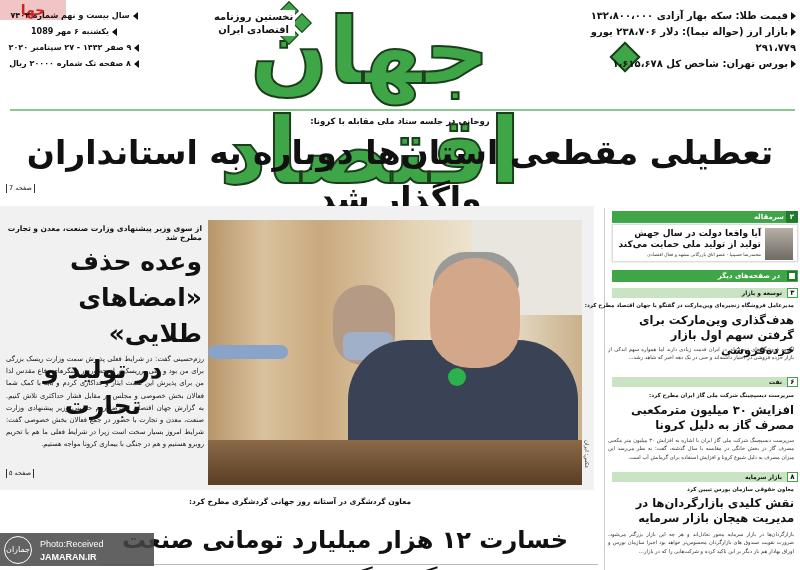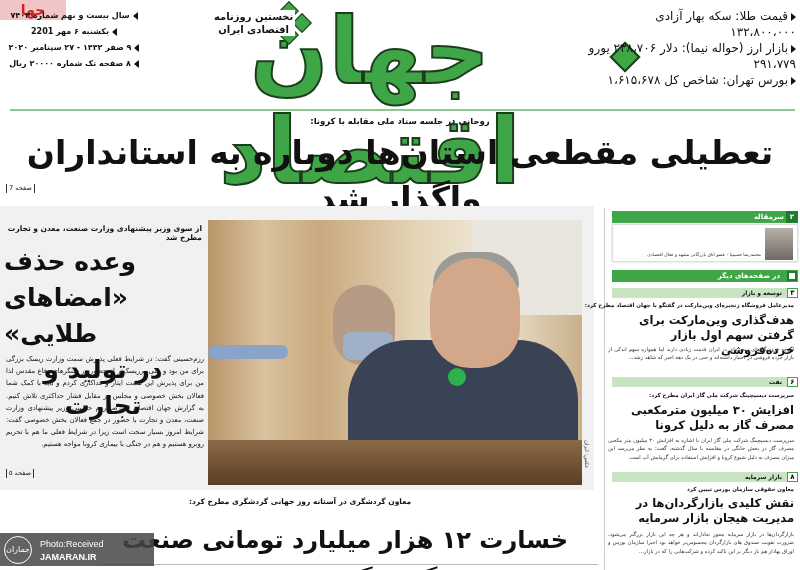--- a/index.html
+++ b/index.html
@@ -4,21 +4,21 @@
 <style>
   *{box-sizing:border-box;margin:0;padding:0}
   html,body{width:800px;height:570px;overflow:hidden;background:#fff}
   body{font-family:"DejaVu Sans",sans-serif;color:#111;position:relative}
   .rtl{direction:rtl;text-align:right}
   
   .mast{position:absolute;left:0;top:0;width:800px;height:112px}
   .left-info{position:absolute;left:4px;top:8px;width:140px;font-size:8px;line-height:16px;font-weight:bold;direction:rtl;text-align:center}
   .left-info div{white-space:nowrap}
   .left-info .tri{display:inline-block;width:0;height:0;border-top:4px solid transparent;border-bottom:4px solid transparent;border-right:5px solid #111;margin-left:3px;vertical-align:middle}
-  .right-info{position:absolute;right:4px;top:8px;width:210px;font-size:12px;line-height:16px;font-weight:normal}
+  .right-info{position:absolute;right:4px;top:8px;width:210px;font-size:10px;line-height:16px;font-weight:bold}
   .right-info .tri{display:inline-block;width:0;height:0;border-top:4px solid transparent;border-bottom:4px solid transparent;border-left:5px solid #111;margin-left:3px;vertical-align:middle}
   .logo-wrap{position:absolute;left:150px;top:0;width:440px;height:104px}
   .logo{position:absolute;left:0;top:2px;width:440px;height:100px;font-family:"DejaVu Sans",sans-serif;font-weight:bold;font-size:92px;line-height:100px;color:#3fa648;-webkit-text-stroke:2px #1c3d1c;text-align:center;direction:rtl;letter-spacing:-4px}
   .tagline{position:absolute;left:62px;top:10px;font-size:10px;font-weight:bold;line-height:13px;text-align:center;direction:rtl;background:#fff;padding:0 2px}
   .diamonds{position:absolute;left:115px;top:4px;width:48px;height:40px}
   .dm{position:absolute;width:14px;height:14px;background:#3fa648;border:1.5px solid #1c3d1c;transform:rotate(45deg)}
   .jeem-diamond{position:absolute;left:614px;top:46px;width:22px;height:22px;background:#3fa648;border:2px solid #1c3d1c;transform:rotate(45deg)}
   .watermark-top{position:absolute;left:0;top:0;width:66px;height:20px;background:rgba(230,150,150,.55);color:#c22;font-size:14px;font-weight:bold;text-align:center;line-height:20px}
   .mast-rule{position:absolute;left:10px;top:109px;width:785px;height:2px;background:#8bc98f}
   
@@ -63,21 +63,21 @@
   .r-title{position:absolute;font-size:11.5px;font-weight:bold;line-height:15px}
   .r-body{position:absolute;font-size:5.2px;line-height:8.3px;color:#333;text-align:justify}
 </style>
 </head>
 <body>
 
 <div class="mast">
   <div class="watermark-top">جها</div>
   <div class="left-info">
     <div><span class="tri"></span><span>سال بیست و نهم شماره ۷۴۰۲</span></div>
-    <div><span class="tri"></span><span>یکشنبه ۶ مهر 2201</span></div>
+    <div><span class="tri"></span><span>یکشنبه ۶ مهر 1089</span></div>
     <div><span class="tri"></span><span>۹ صفر ۱۴۴۲ - ۲۷ سپتامبر ۲۰۲۰</span></div>
     <div><span class="tri"></span><span>۸ صفحه تک شماره ۲۰۰۰۰ ریال</span></div>
   </div>
 
   <div class="logo-wrap">
     <div class="logo">جهان اقتصاد</div>
     <div class="diamonds">
       <div class="dm" style="left:17px;top:0"></div>
       <div class="dm" style="left:4px;top:12px"></div>
       <div class="dm" style="left:30px;top:12px"></div>
@@ -98,22 +98,22 @@
   <div class="mast-rule"></div>
 </div>
 
 <div class="kicker">روحانی در جلسه ستاد ملی مقابله با کرونا:</div>
 <div class="headline">تعطیلی مقطعی استان‌ها دوباره به استانداران واگذار شد</div>
 <div class="pageref" style="left:6px;top:184px">صفحه 7</div>
 
 <div class="panel"></div>
 <div class="l-kicker rtl">از سوی وزیر پیشنهادی وزارت صنعت، معدن و تجارت مطرح شد</div>
 <div class="l-title rtl">
-  <div style="text-align:left">وعده حذف</div>
-  <div style="text-align:left">«امضاهای طلایی»</div>
+  <div style="text-align:right">وعده حذف</div>
+  <div style="text-align:right">«امضاهای طلایی»</div>
   <div style="text-align:center">در تولید و تجارت</div>
 </div>
 <div class="l-body rtl">رزم‌حسینی گفت: در شرایط فعلی پذیرش سمت وزارت ریسک بزرگی برای من بود و حتی پرریسک‌تر از حضور در سنگرهای دفاع مقدس لذا من برای پذیرش این سمت ایثار و فداکاری کردم و باید با کمک شما فعالان بخش خصوصی و مجلس در مقابل فشار حداکثری تلاش کنیم. به گزارش جهان اقتصاد، علیرضا رزم حسینی وزیر پیشنهادی وزارت صنعت، معدن و تجارت با حضور در جمع فعالان بخش خصوصی گفت: شرایط امروز بسیار سخت است زیرا در شرایط فعلی ما هم با تحریم روبرو هستیم و هم در جنگی با بیماری کرونا مواجه هستیم.</div>
 <div class="pageref" style="left:6px;top:469px">صفحه ۵</div>
 
 <div class="photo">
   <div class="wall-r"></div>
   <div class="bg-head"></div>
   <div class="mask"></div>
   <div class="suit"></div>
@@ -135,20 +135,21 @@
 </div>
 
 <div class="rcol"></div>
 
 <div class="sec-bar rtl" style="left:612px;top:211px;width:186px">
   <span class="sec-num">۲</span>
   <span style="margin-right:10px">سرمقاله</span>
 </div>
 <div class="op-box rtl">
   <div class="op-photo"></div>
+  <div class="op-title">آیا واقعا دولت در سال جهش تولید از تولید ملی حمایت می‌کند</div>
   <div class="op-by">محمدرضا حسینیا - عضو اتاق بازرگانی مشهد و فعال اقتصادی</div>
 </div>
 
 <div class="sec-bar rtl" style="left:612px;top:270px;width:186px">
   <span class="sec-num" style="background:#fff;border:2px solid #1f7a2b;width:10px;height:10px;top:1px;right:1px"></span>
   <span style="margin-right:14px">در صفحه‌های دیگر</span>
 </div>
 
 <div class="sub-bar rtl" style="left:612px;top:288px;width:186px">
   <span class="sub-num">۳</span>

